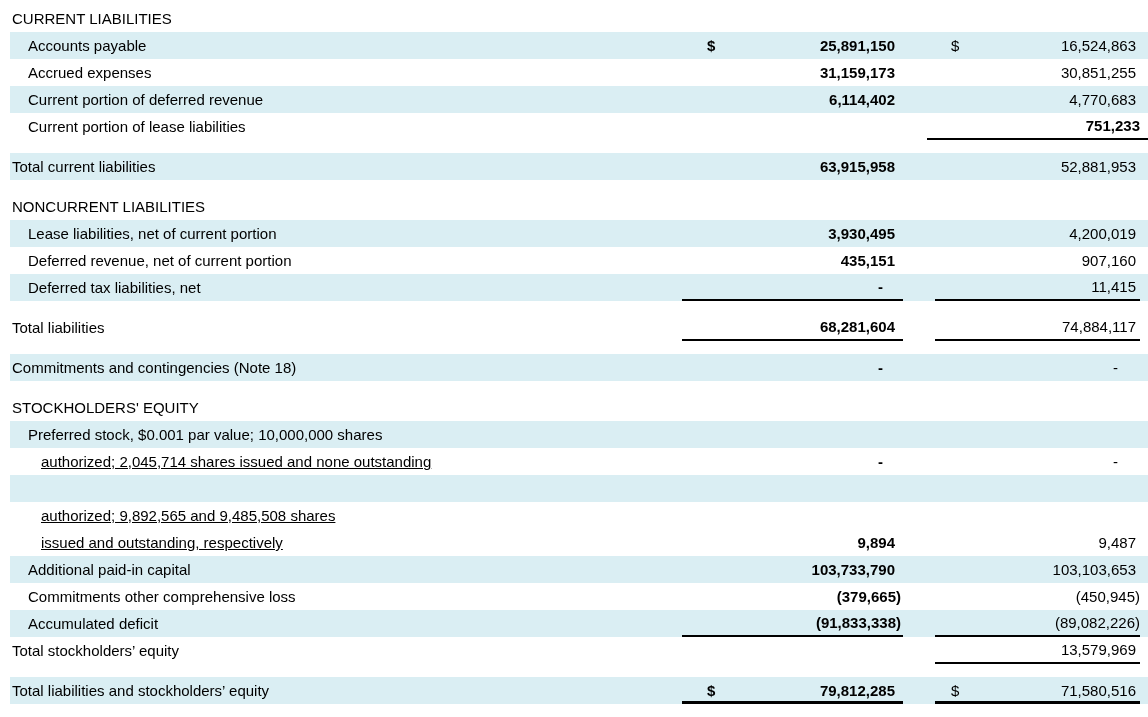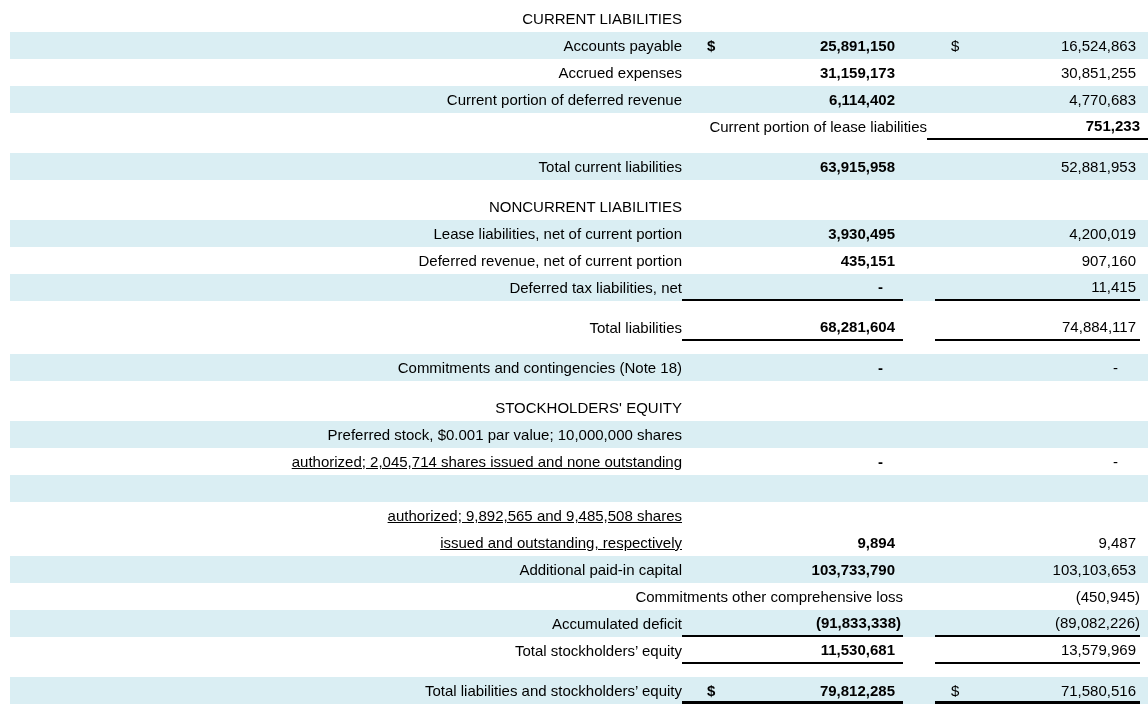--- a/index.html
+++ b/index.html
@@ -12,21 +12,21 @@
   .sheet { padding-top:5px; width:1148px; }
   .row {
     display:flex; align-items:stretch;
     height:27px; line-height:27px;
     margin-left:10px;               
     font-size:15px; white-space:nowrap;
   }
   .row.stripe { background:var(--stripe); }
   .spacer { height:13px; background:#ffffff; }
 
-  .label { flex:1 1 auto; overflow:hidden;text-align:right; }
+  .label { flex:1 1 auto; overflow:hidden; }
   .ind0 { padding-left:2px; }
   .ind1 { padding-left:18px; }
   .ind2 { padding-left:31px;text-decoration:underline; }
 
   .val {
     position:relative; display:flex; justify-content:flex-end;
     box-sizing:border-box; flex:0 0 auto;
   }
   .col1 { width:221px; font-weight:bold; }
   .col2 { width:205px; margin-left:32px; margin-right:8px; }
@@ -276,44 +276,44 @@
       <span class="num">103,733,790</span>
     </span>
     <span class="val col2">
 
       <span class="num">103,103,653</span>
     </span>
   </div>
 
   <div class="row">
     <span class="label ind1">Commitments other comprehensive loss</span>
+    <span class="val col1">
+
+      <span class="num neg">(379,665)</span>
+    </span>
     <span class="val col2">
 
       <span class="num neg">(450,945)</span>
     </span>
   </div>
 
   <div class="row stripe underline">
     <span class="label ind1">Accumulated deficit</span>
     <span class="val col1">
 
       <span class="num neg">(91,833,338)</span>
     </span>
     <span class="val col2">
 
       <span class="num neg">(89,082,226)</span>
     </span>
   </div>
 
   <div class="row underline">
     <span class="label ind0">Total stockholders’ equity</span>
-    <span class="val col1">
-
-      <span class="num">11,530,681</span>
-    </span>
     <span class="val col2">
 
       <span class="num">13,579,969</span>
     </span>
   </div>
 
   <div class="spacer"></div>
 
   <div class="row stripe final-underline">
     <span class="label ind0">Total liabilities and stockholders’ equity</span>

